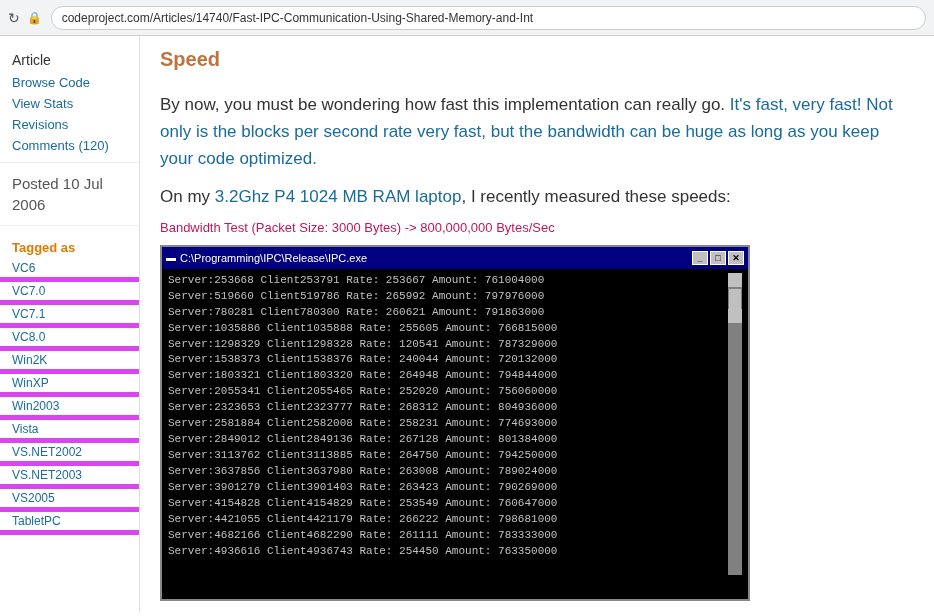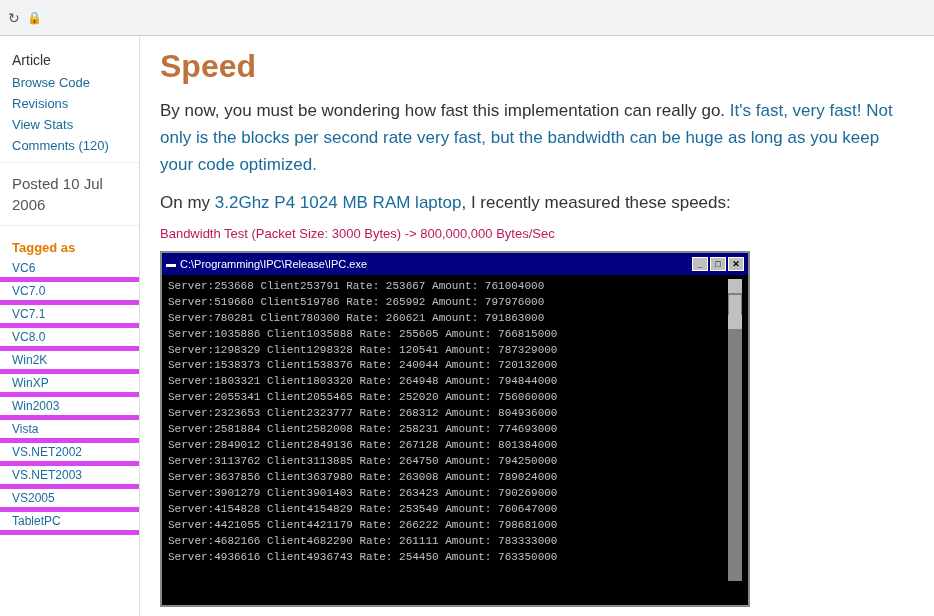--- a/index.html
+++ b/index.html
@@ -42,21 +42,21 @@
     .tag-link {
       display: block; padding: 2px 12px; color: #1a6b9a; text-decoration: none;
       font-size: 12px; border-bottom: 5px solid #d946ef; cursor: pointer;
     }
 
     .main-content {
       flex: 1; padding: 12px 20px; overflow-y: auto;
     }
 
     .section-heading {
-      font-size: 32px; font-weight: bold; color: #c0713c; margin-bottom: 12px;
+      font-size: 20px; font-weight: bold; color: #c0713c; margin-bottom: 20px;
     }
 
     .intro-text {
       font-size: 17px; line-height: 1.6; margin-bottom: 10px; color: #333;
     }
     .intro-text .highlight-blue { color: #1a6b9a; }
 
     .bandwidth-text { font-size: 13px; margin-bottom: 10px; color: #be185d; }
 
     .cmd-window {
@@ -95,30 +95,31 @@
       width: 12px; height: 20px; background: #c0c0c0; margin-top: 2px;
     }
     .cmd-footer { background: #000; height: 20px; }
   </style>
 </head>
 <body>
 
 <div class="browser-bar">
   <span class="refresh-icon">↻</span>
   <span class="lock-icon">🔒</span>
+  <input class="url-bar" type="text" value="codeproject.com/Articles/14740/Fast-IPC-Communication-Using-Shared-Memory-and-Int" style="">
 </div>
 
 <div class="page-layout">
 
   <div class="sidebar">
     <div class="sidebar-section-title">Article</div>
 
     <a class="sidebar-link">Browse Code</a>
+    <a class="sidebar-link">View Stats</a>
     <a class="sidebar-link">Revisions</a>
-    <a class="sidebar-link">View Stats</a>
     <a class="sidebar-link">Comments (120)</a>
 
     <hr class="sidebar-divider">
     <div class="posted-info">Posted 10 Jul 2006</div>
     <hr class="sidebar-divider">
 
     <div class="tagged-as-title">Tagged as</div>
 
     <a class="tag-link">VC6</a>
     <a class="tag-link">VC7.0</a>

